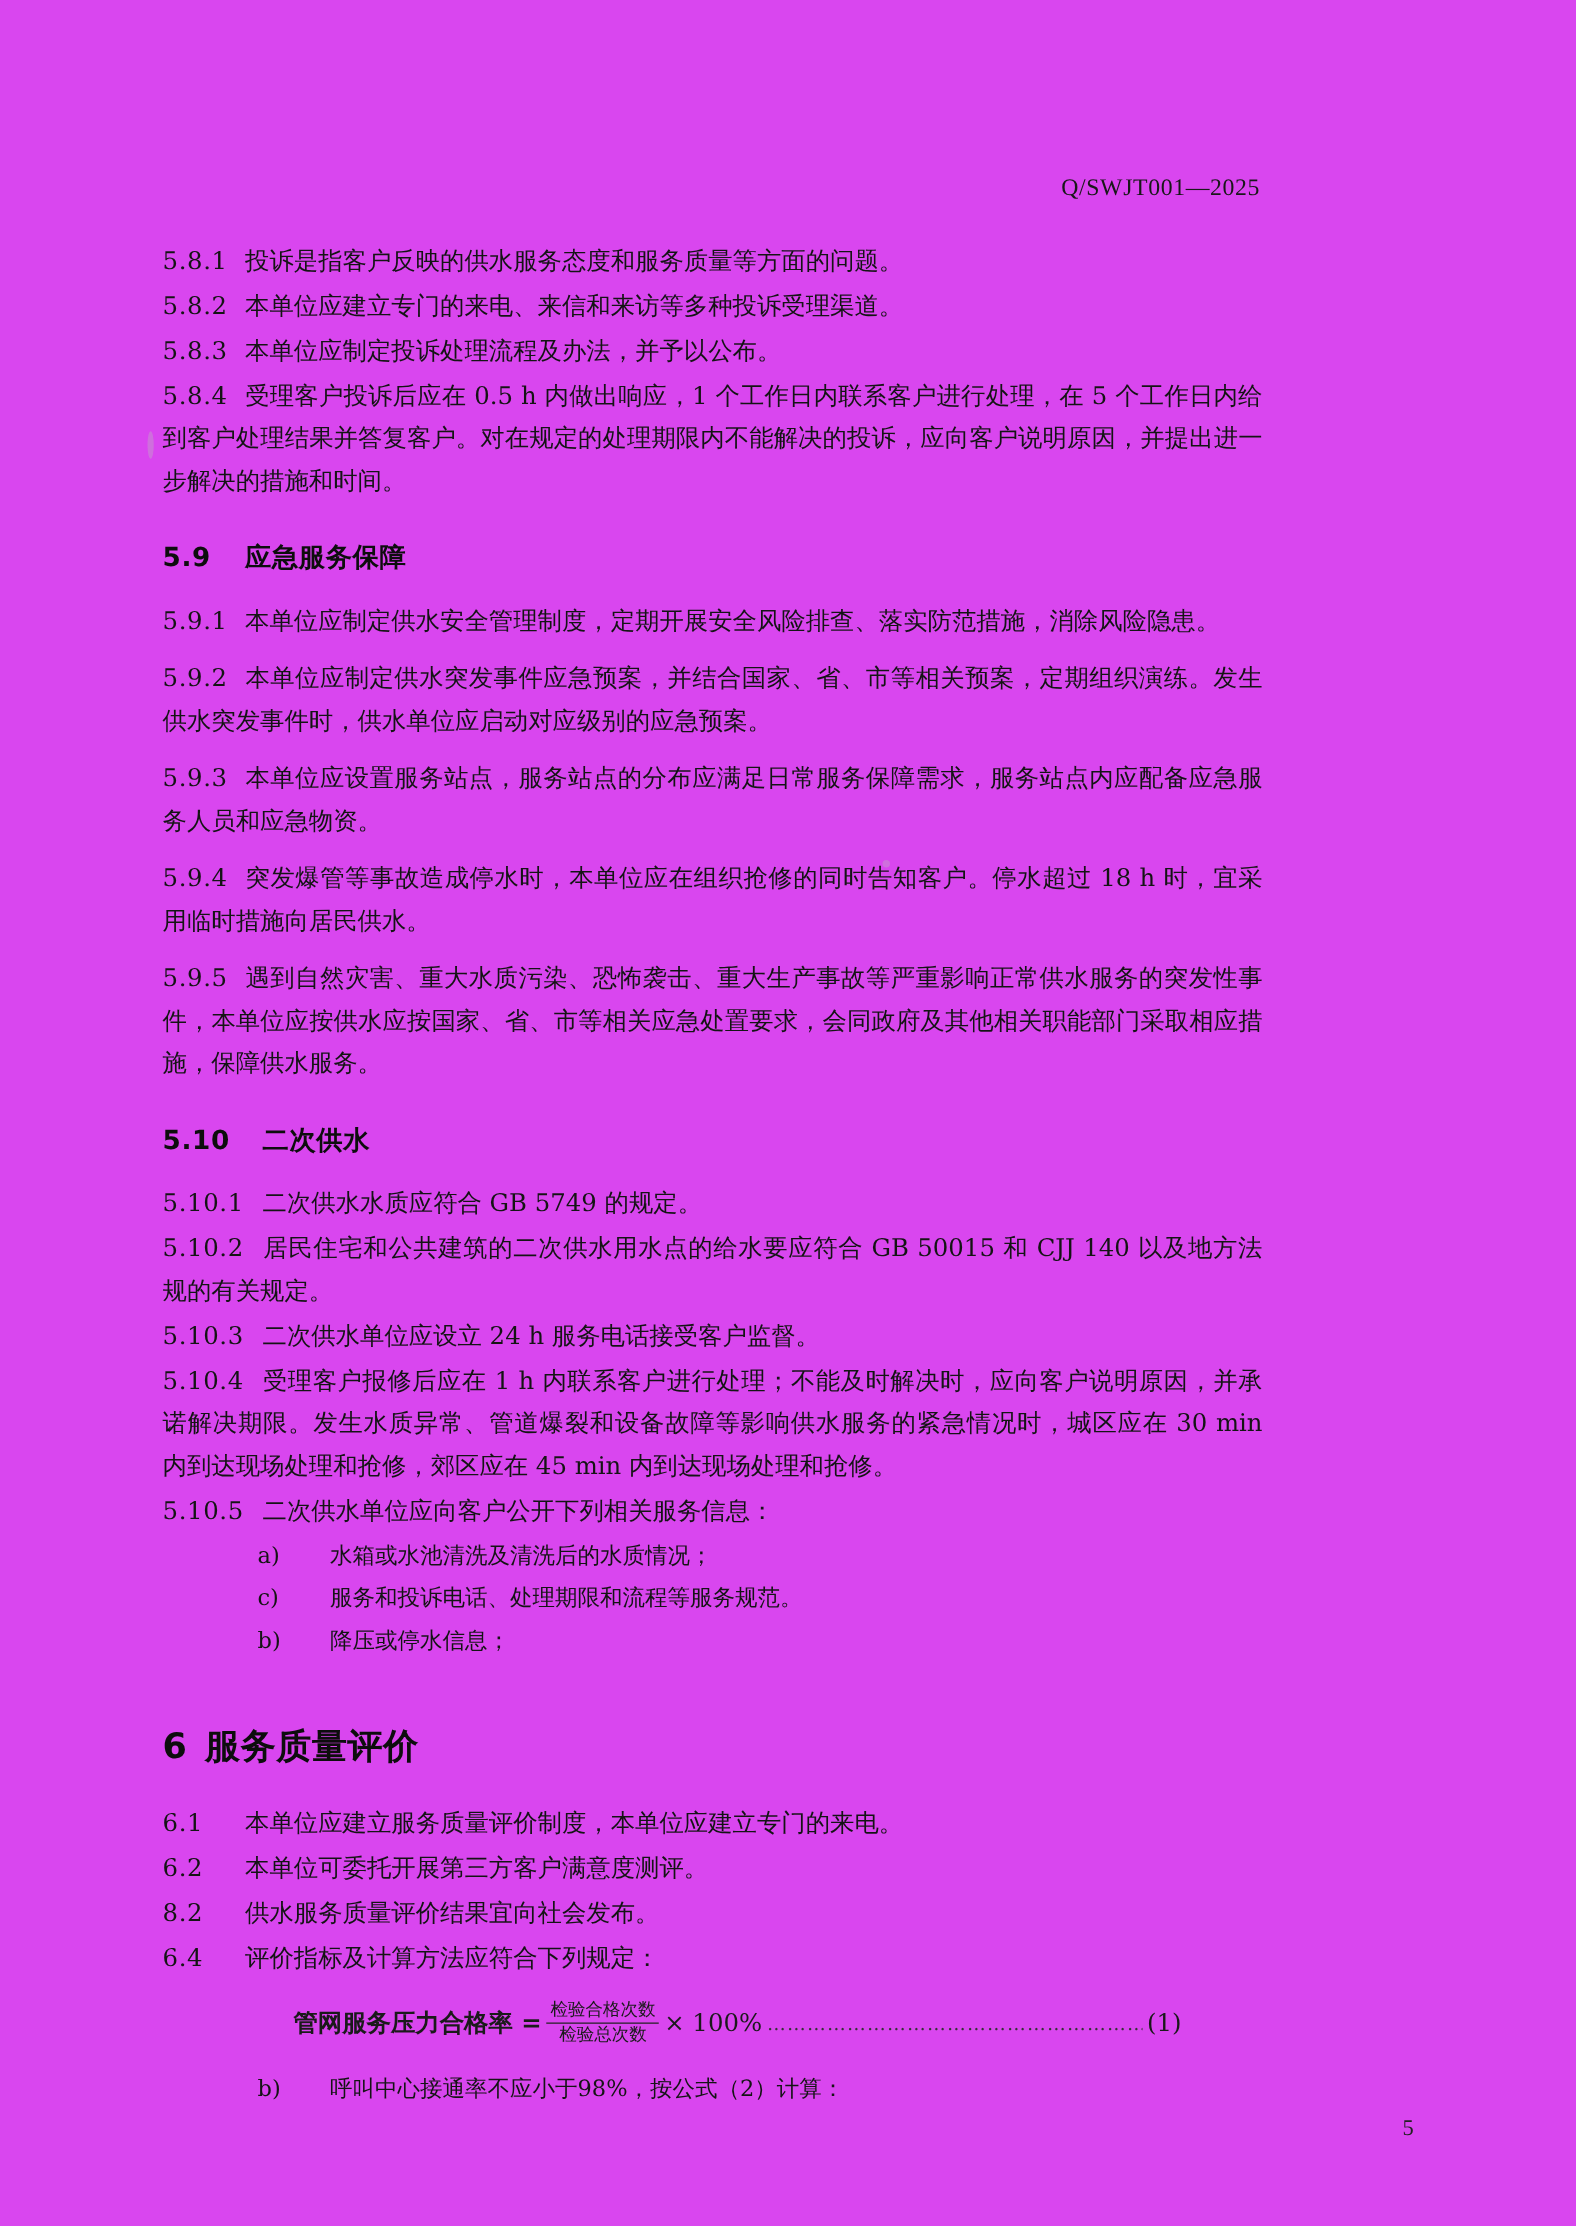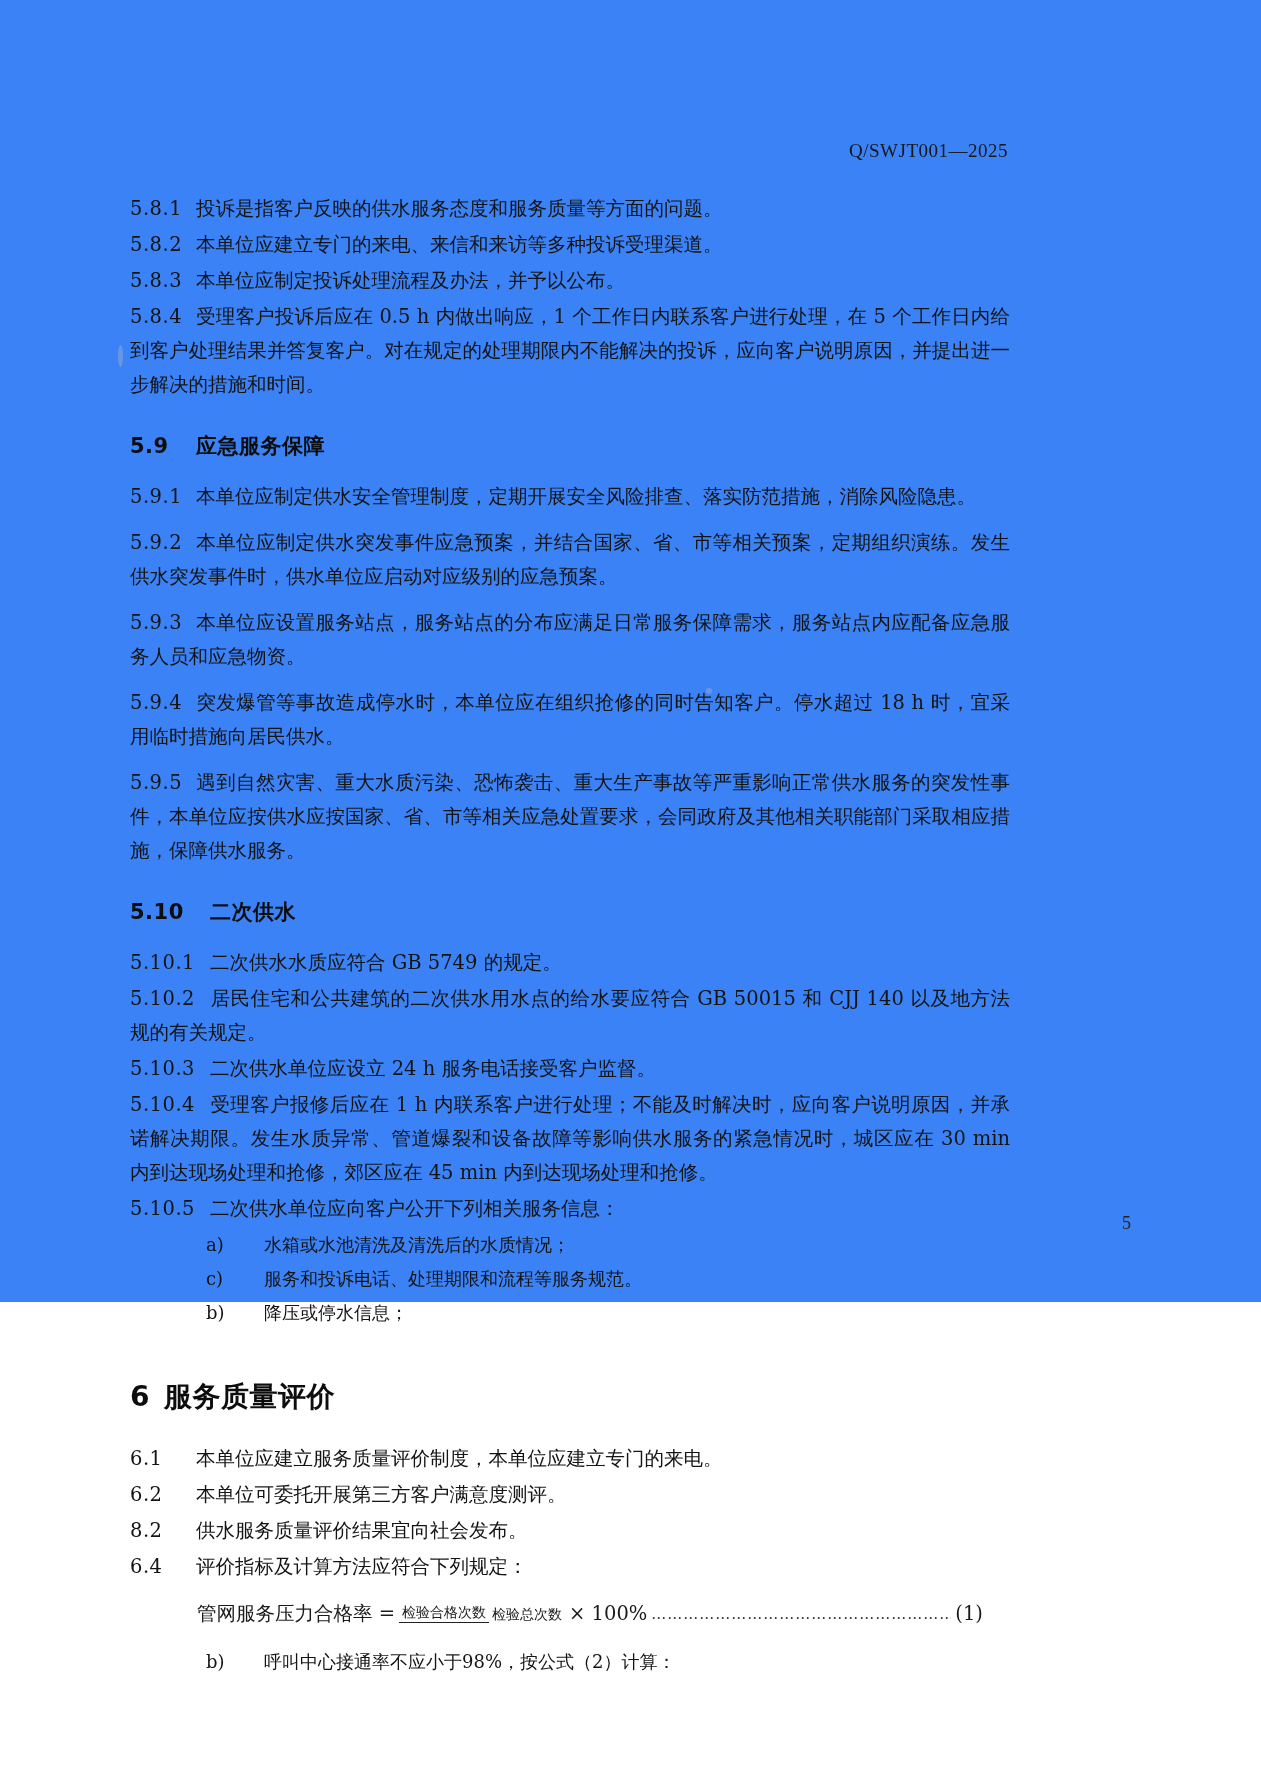--- a/index.html
+++ b/index.html
@@ -12,22 +12,22 @@
     height: 1781px;
     font-family: "Liberation Serif", serif;
     color: #1a1a1a;
     position: relative;
     overflow: hidden;
   }
   .page {
     position: absolute;
     left: 0; top: 0;
     width: 1261px;
-    height: 1302px;
-    background: #3b82f6;
+    height: 1781px;
+    background: #d946ef;
   }
   .content {
     position: absolute;
     left: 130px;
     top: 140px;
     width: 880px;
   }
   .header-code {
     text-align: right;
     font-size: 19px;
@@ -97,24 +97,25 @@
     margin: 16px 0 18px 0;
     font-size: 19.5px;
     font-family: "DejaVu Serif", serif;
     display: flex;
     align-items: center;
     justify-content: center;
     padding-left: 40px;
   }
   .formula-label {
     white-space: nowrap;
+    font-weight: bold;
   }
   .frac {
     display: inline-flex;
-    flex-direction: row;
+    flex-direction: column;
     align-items: center;
     vertical-align: middle;
     margin: 0 4px;
     font-size: 14px;
     line-height: 17px;
   }
   .frac .top {
     border-bottom: 1px solid #222;
     padding: 0 3px 1px 3px;
   }

